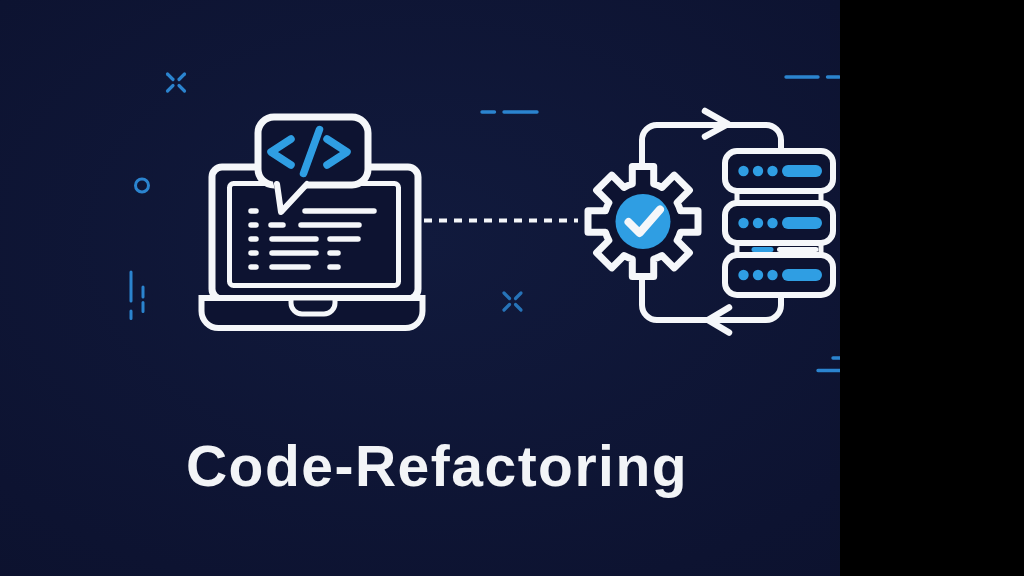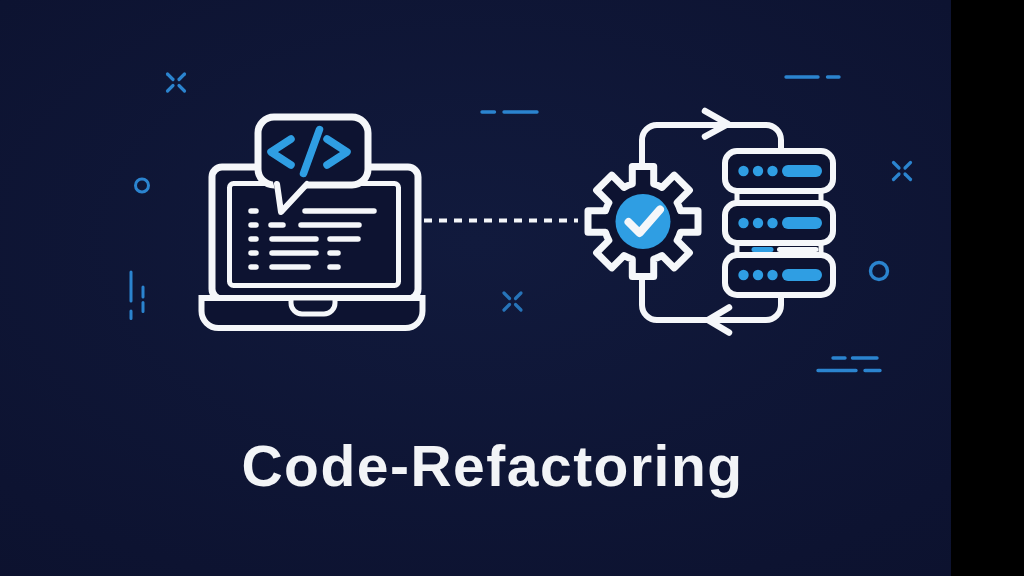--- a/index.html
+++ b/index.html
@@ -1,21 +1,21 @@
 <!DOCTYPE html>
 <html style="--background: #0d1331; --background-center: #111a3d; --background-edge: #0a0f27; --stroke: #f5f7fa; --accent: #2f9ee3; --decoration: #2b84cf; --title-color: #f2f4f7;"><head>
 <meta charset="utf-8">
 <style>
   :root{
     --background:#0d1331; --background-center:#111a3d; --background-edge:#0a0f27;
     --stroke:#f5f7fa; --accent:#2f9ee3; --decoration:#2b84cf; --title-color:#f2f4f7;
   }
   html,body{margin:0;padding:0;background:#000;}
   .stage{
-    position:relative;width:951px;height:576px;overflow:hidden;
+    position:relative;width:840px;height:576px;overflow:hidden;
     background:radial-gradient(120% 115% at 50% 42%, var(--background-center) 0%, var(--background) 55%, var(--background-edge) 100%);
     font-family:"Liberation Sans", sans-serif;
   }
   .stage svg{position:absolute;left:0;top:0;width:1024px;height:576px;display:block;}
   .st-w{stroke:var(--stroke);}
   .st-ac{stroke:var(--accent);}
   .st-dec{stroke:var(--decoration);}
   .fill-bg{fill:var(--background);}
   .fill-ac{fill:var(--accent);}
   .no-fill{fill:none;}

